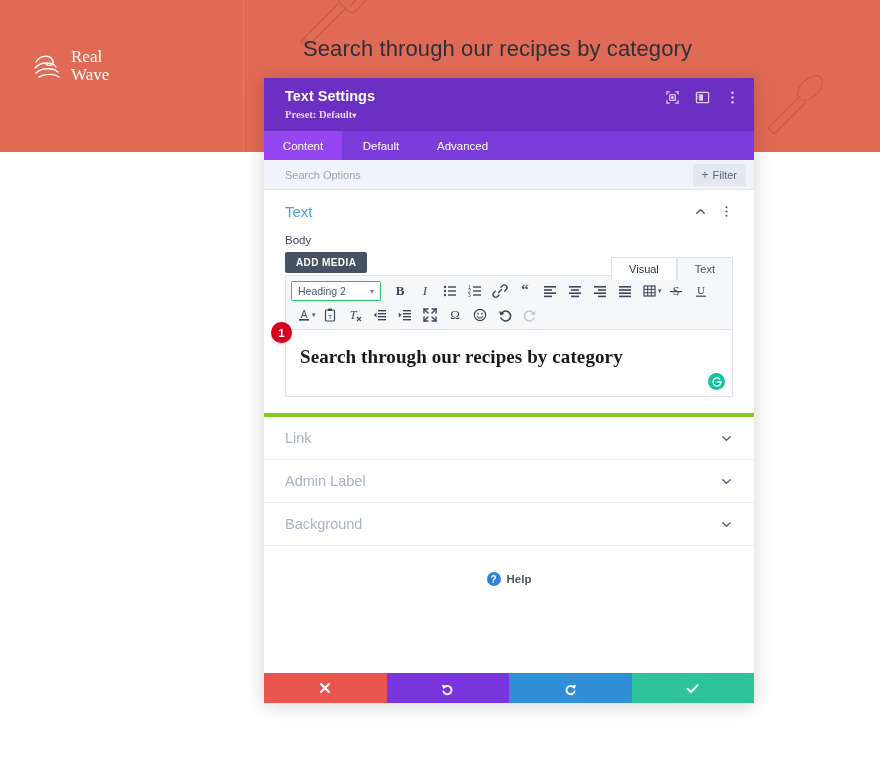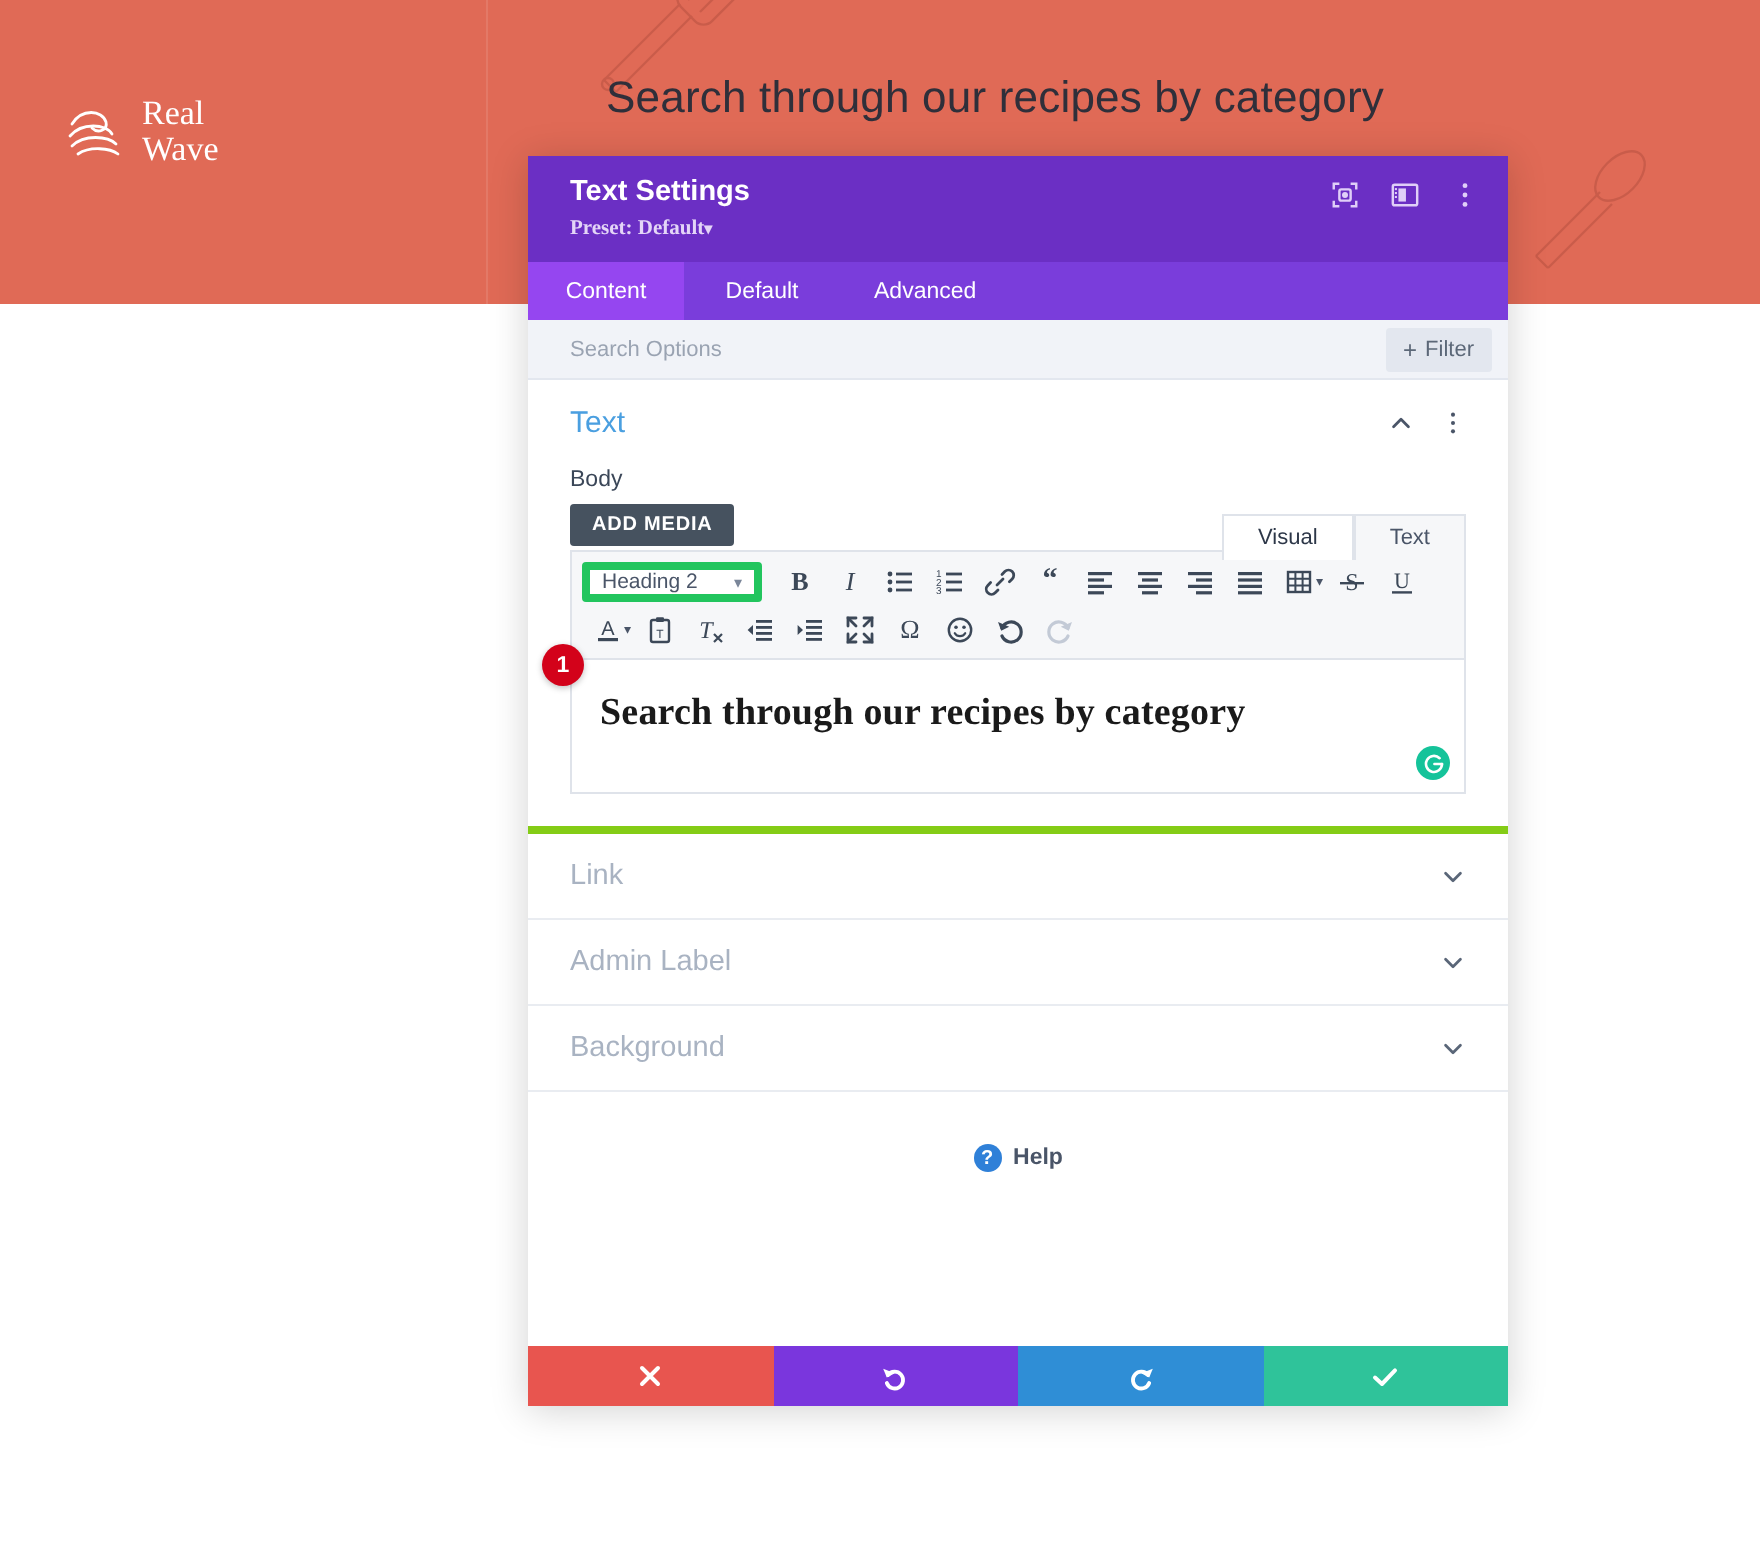--- a/index.html
+++ b/index.html
@@ -124,21 +124,21 @@
     padding: 4px 5px 3px 5px;
   }
   .tb-row { display: flex; align-items: center; gap: 0px; height: 22px; }
   .tb-row + .tb-row { margin-top: 2px; }
   .tb-btn {
     width: 25px; height: 21px; display: flex; align-items: center; justify-content: center;
     cursor: pointer; color: #3c4858;
   }
   .tb-btn svg { display: block; }
   .tb-select {
-    border: 4px solid #22c55e; background: #ffffff; border-radius: 2px;
+    border: 1px solid #22c55e; background: #ffffff; border-radius: 2px;
     height: 20px; width: 90px; margin-right: 6px; padding: 0 6px;
     display: flex; align-items: center; font-size: 10.5px; color: #4a5568;
     cursor: pointer;
   }
   .tb-select .sel-caret { margin-left: auto; font-size: 8px; color: #7a8699; }
   .tb-caret { font-size: 7px; margin-left: -4px; margin-right: 2px; color: #4a5568; }
 
   .editor-area {
     border: 1px solid #dfe3ea; border-top: none; background: #ffffff;
     height: 67px; position: relative; padding: 16px 14px 0 14px;

